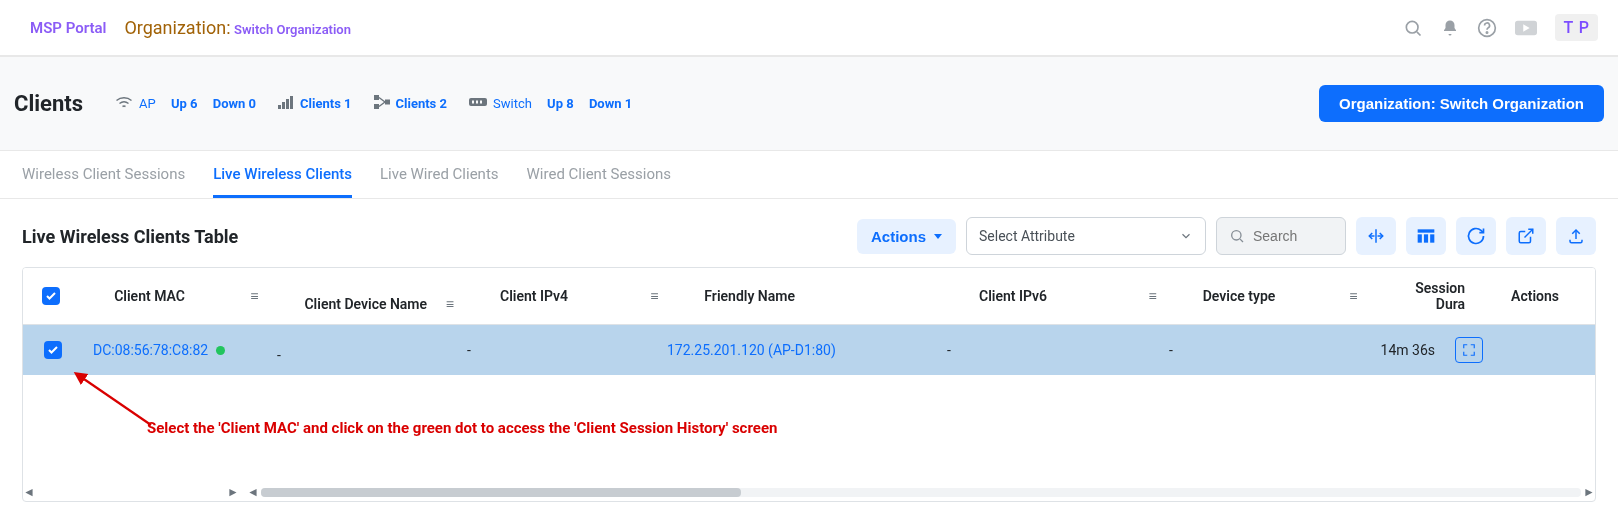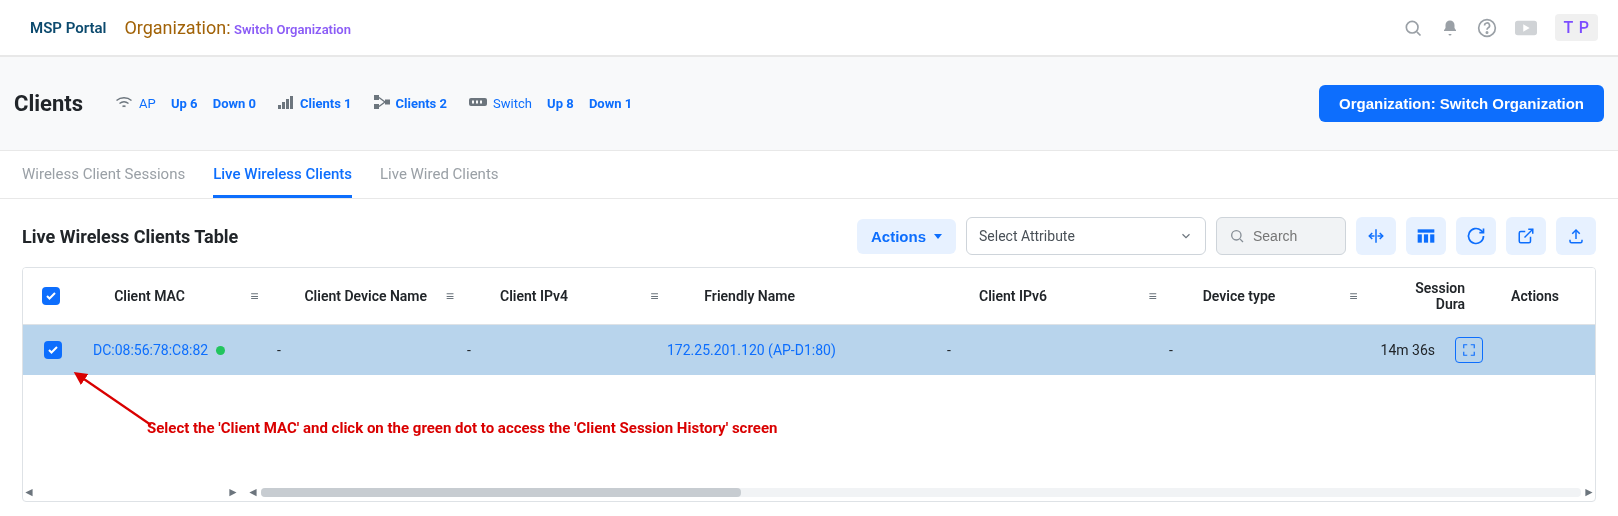--- a/index.html
+++ b/index.html
@@ -1,21 +1,21 @@
 <!DOCTYPE html>
 <html><head>
 <meta charset="utf-8">
 <style>
   * { box-sizing: border-box; margin: 0; padding: 0; }
   body { font-family: -apple-system, BlinkMacSystemFont, "Segoe UI", Roboto, Helvetica, Arial, sans-serif; font-size: 14px; color: #212529; background: #fff; width: 1618px; }
   
   
   .topbar { display: flex; align-items: center; justify-content: space-between; padding: 14px 20px 14px 30px; border-bottom: 2px solid #e8e8e8; }
   .topbar-left { display: flex; align-items: center; gap: 18px; }
-  .portal-title { font-weight: 600; font-size: 15px; color: #0c4a6e; }
+  .portal-title { font-weight: 600; font-size: 15px; color: #8b5cf6; }
   .org-label { font-size: 18px; color: #a16207; }
   .org-link { color: #8b5cf6; font-size: 13px; font-weight: 600; text-decoration: none; }
   .topbar-right { display: flex; align-items: center; gap: 18px; }
   .topbar-icon { color: #9aa0a6; display: inline-flex; align-items: center; justify-content: center; }
   .avatar-pill { background: #f0f0f0; color: #7c4dff; font-weight: 500; padding: 4px 8px; border-radius: 4px; font-size: 16px; letter-spacing: 1px; }
   
   
   .secondbar { display: flex; align-items: center; justify-content: space-between; padding: 28px 14px; background: #f8f9fa; border-bottom: 1px solid #e8e8e8; }
   .secondbar-left { display: flex; align-items: center; gap: 22px; }
   .page-heading { font-weight: 700; font-size: 22px; color: #212529; margin-right: 10px; }
@@ -41,21 +41,21 @@
   .tool-btn { background: #e7f1ff; color: #0d6efd; border: none; border-radius: 6px; width: 40px; height: 38px; display: inline-flex; align-items: center; justify-content: center; cursor: pointer; }
   
   
   .data-table { width: 100%; border: 1px solid #dee2e6; border-radius: 4px; overflow: hidden; }
   .thead { display: flex; background: #fff; border-bottom: 1px solid #dee2e6; font-weight: 600; font-size: 14px; color: #212529; gap: 26px; }
   .th, .td { padding: 12px 10px; display: flex; align-items: center; gap: 4px; }
   .th { justify-content: space-between; }
   .th-menu { color: #6c757d; }
   .col-check { width: 60px; justify-content: center; }
   .col-mac { width: 184px; }
-  .col-devname { width: 190px; }
+  .col-devname { width: 190px; align-items: flex-end; }
   .col-ipv4 { width: 200px; }
   .col-friend { width: 280px; }
   .col-ipv6 { width: 222px; }
   .col-devtype { width: 196px; }
   .col-session { width: 90px; justify-content: flex-end; text-align: right; }
   .col-actions { width: 104px; }
   .tbody .trow { display: flex; background: #b8d4ec; }
   .td a { color: #0d6efd; text-decoration: none; }
   .check { width: 18px; height: 18px; border-radius: 4px; background: #0d6efd; display: inline-flex; align-items: center; justify-content: center; color: #fff; }
   .green-dot { width: 9px; height: 9px; background: #22c55e; border-radius: 50%; display: inline-block; margin-left: 4px; }
@@ -186,20 +186,21 @@
       <b>Down 1</b>
     </span>
   </div>
   <button class="org-switch-btn">Organization: Switch Organization</button>
 </div>
 
 <div class="tabs">
   <div class="tab">Wireless Client Sessions</div>
   <div class="tab active">Live Wireless Clients</div>
   <div class="tab">Live Wired Clients</div>
+  <div class="tab">Wired Client Sessions</div>
 </div>
 
 <div class="table-panel">
   <div class="table-toolbar">
     <div class="table-title">Live Wireless Clients Table</div>
     <div class="table-tools">
       <button class="actions-btn">
         <span>Actions</span>
         <span class="caret"></span>
       </button>

